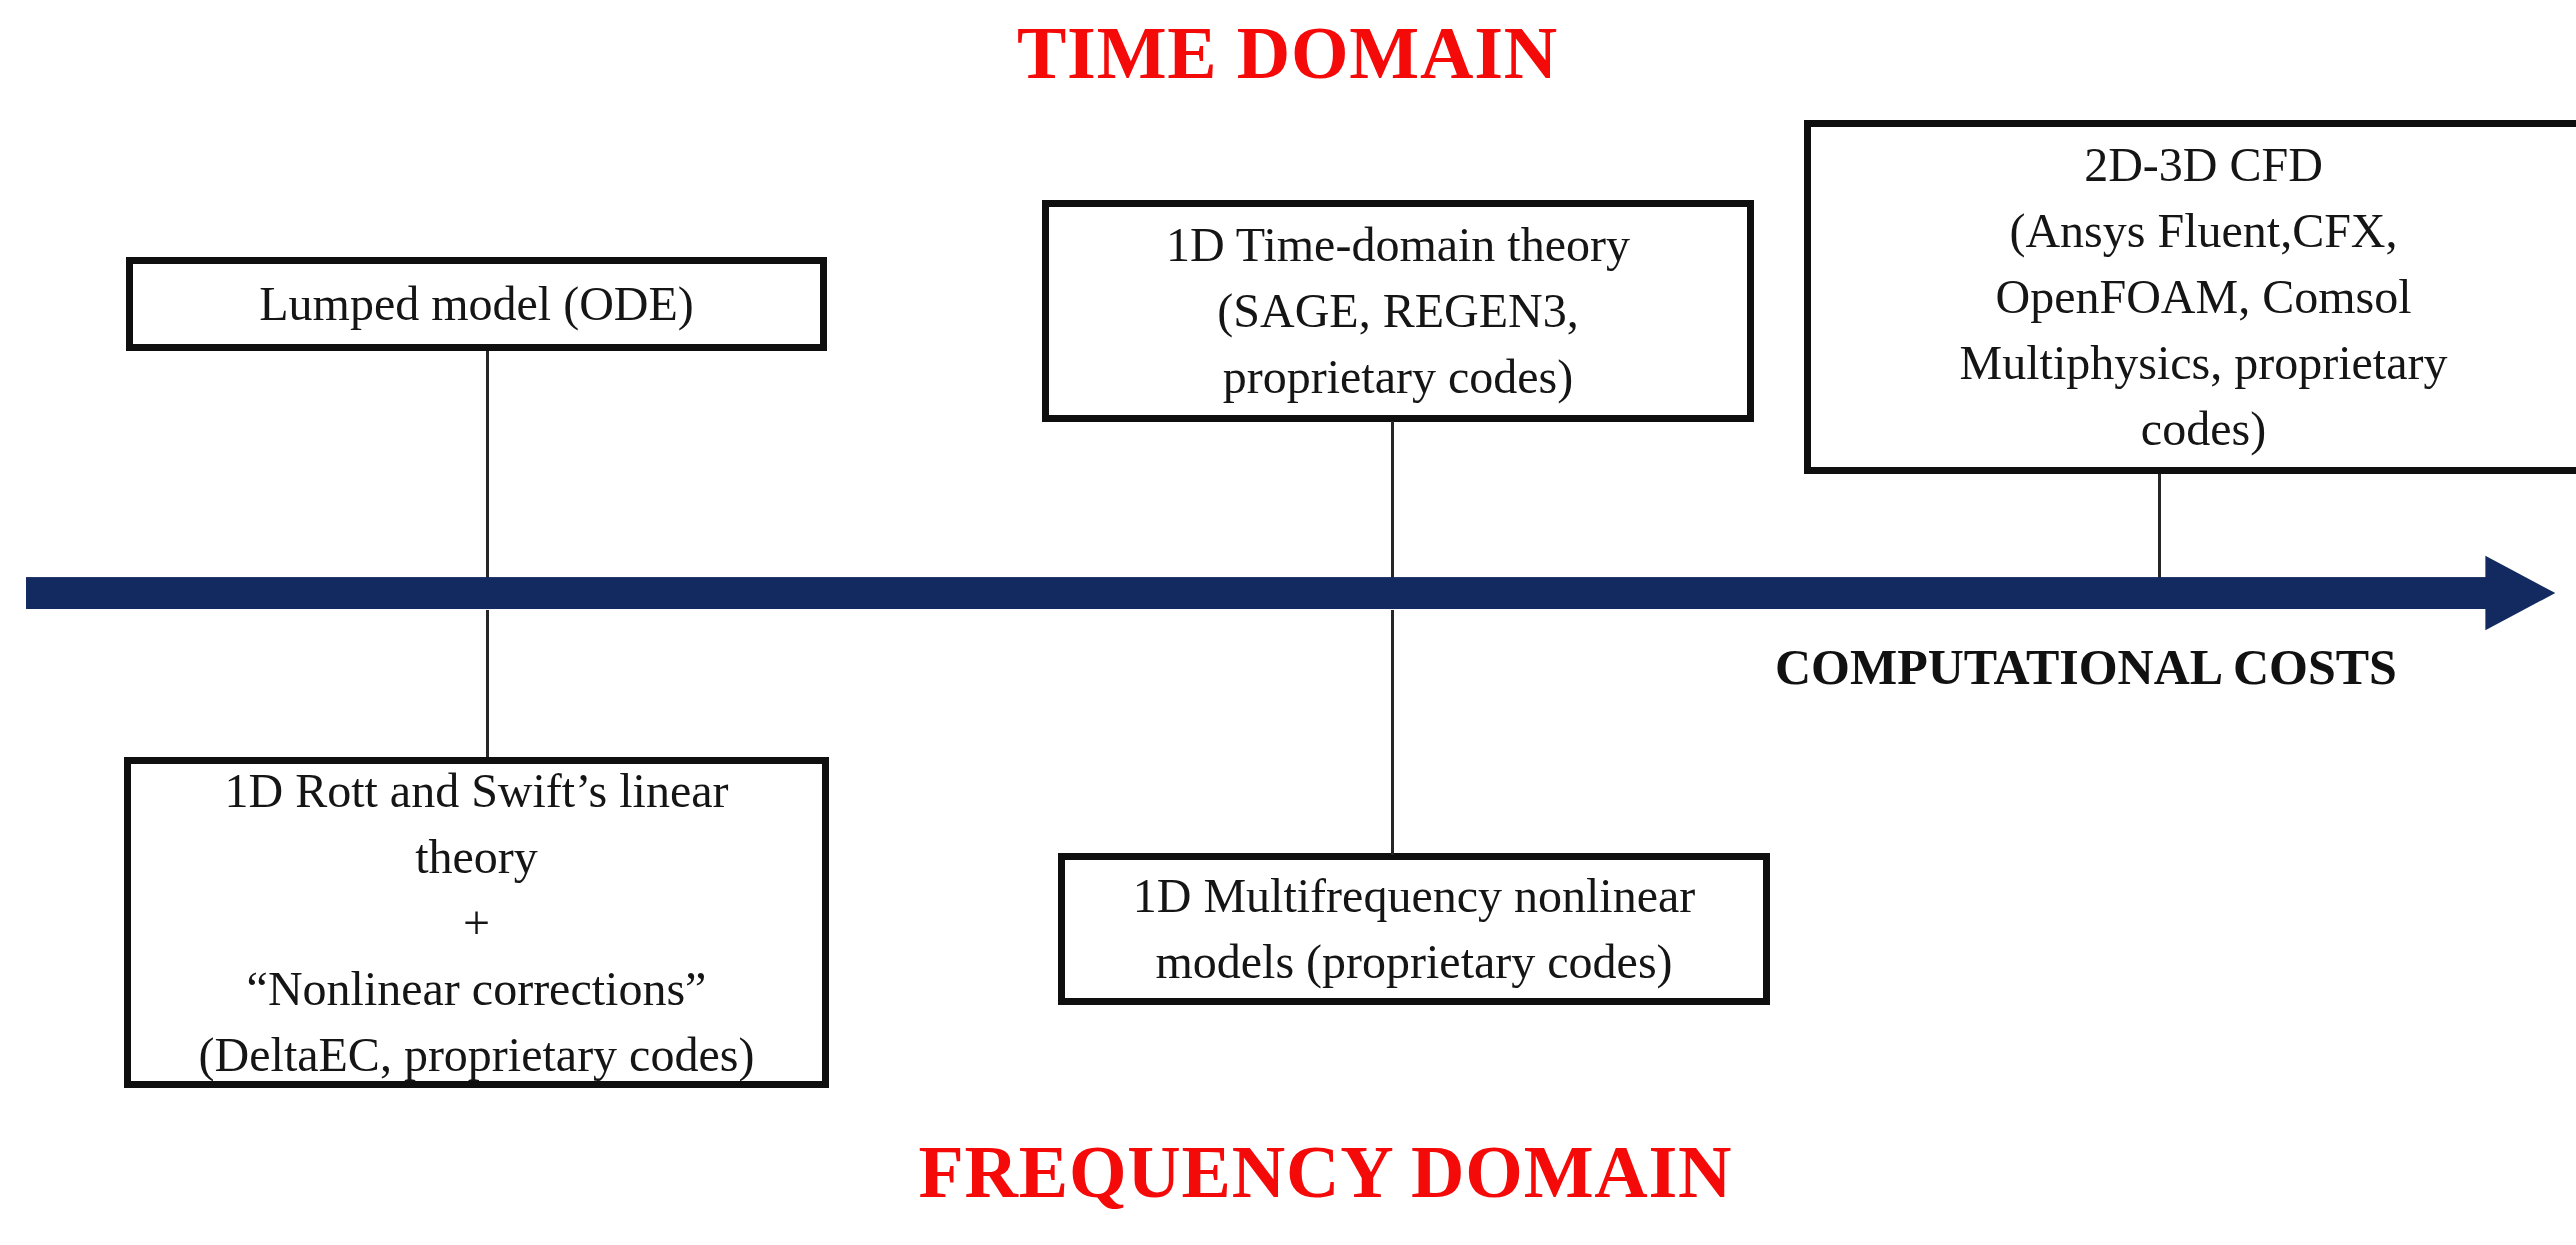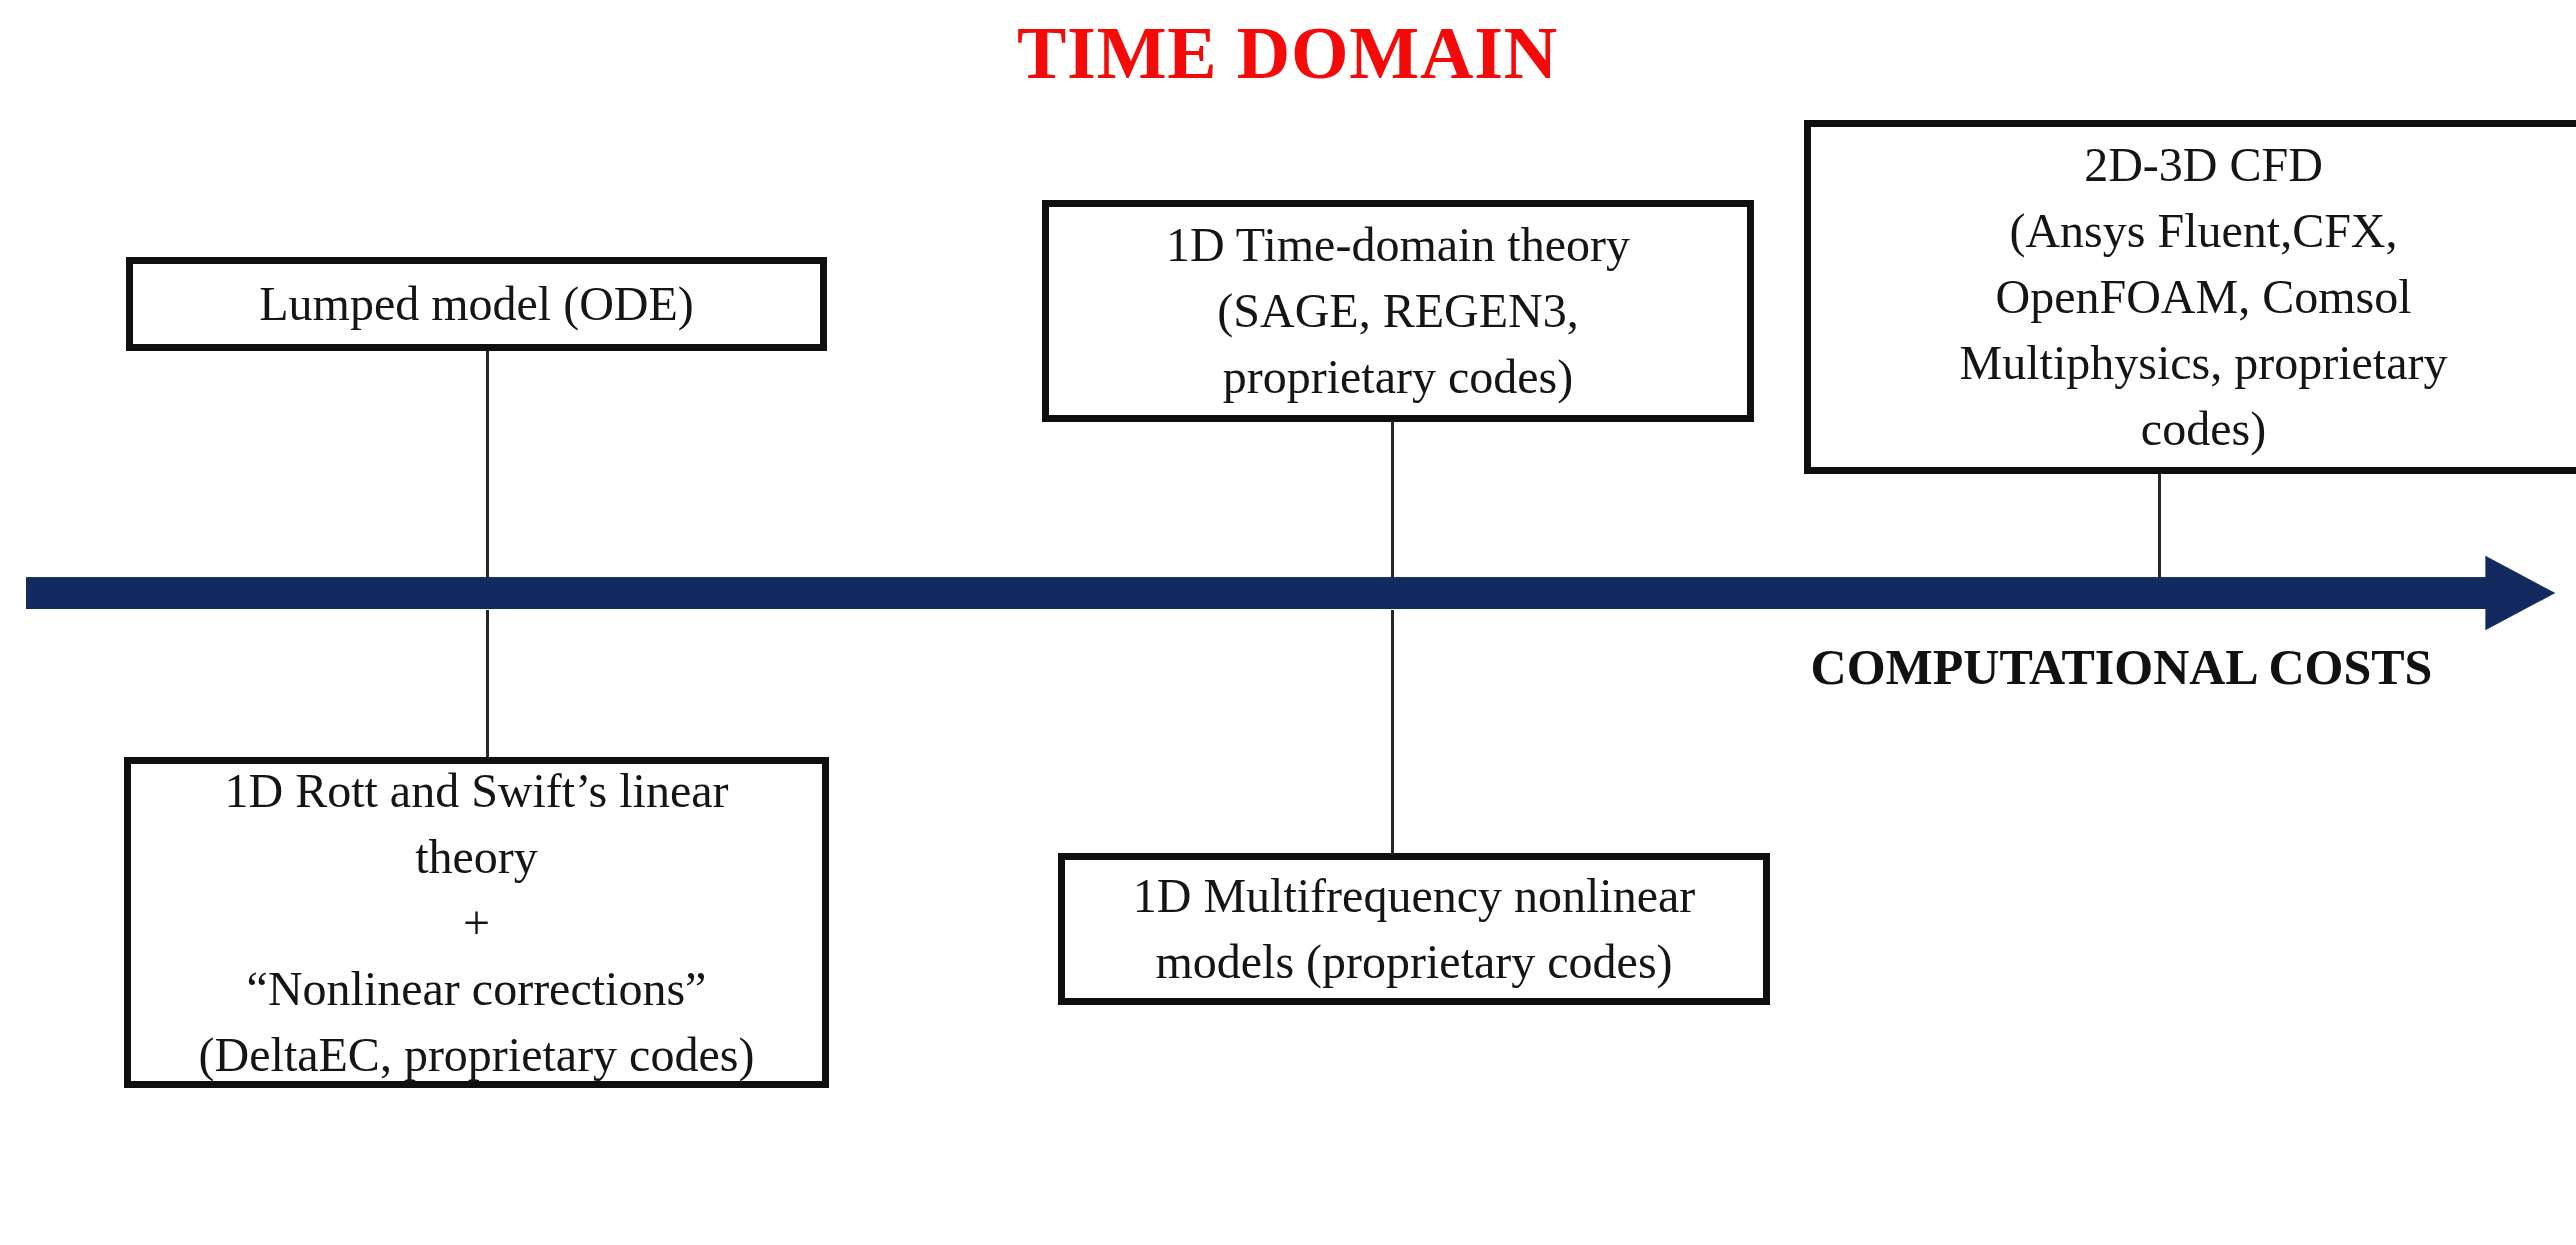--- a/index.html
+++ b/index.html
@@ -43,39 +43,40 @@
   }
   .connector {
     position: absolute;
     width: 3px;
     background: #262626;
   }
   .axis-label {
     position: absolute;
     font-size: 50px;
     font-weight: bold;
-    text-align: center;
+    text-align: left;
     color: #111111;
     white-space: nowrap;
   }
   #arrow-svg {
     position: absolute;
     left: 0;
     top: 533px;
     width: 2576px;
     height: 152px;
   }
 </style>
 </head>
 <body>
 
 <div id="canvas">
 
   <div class="domain-title" style="left:899px; top:10.7px; width:777px; color:#f50a0a;">TIME DOMAIN</div>
 
+  <div class="domain-title" style="left:899px; top:1130px; width:853px; color:#f50a0a;">FREQUENCY DOMAIN</div>
 
   <div class="model-box" style="left:126px; top:257px; width:701px; height:94px;">
     <div class="line">Lumped model (ODE)</div>
   </div>
 
   <div class="model-box" style="left:1042px; top:200px; width:712px; height:222px;">
     <div class="line">1D Time-domain theory</div>
     <div class="line">(SAGE, REGEN3,</div>
     <div class="line">proprietary codes)</div>
   </div>

